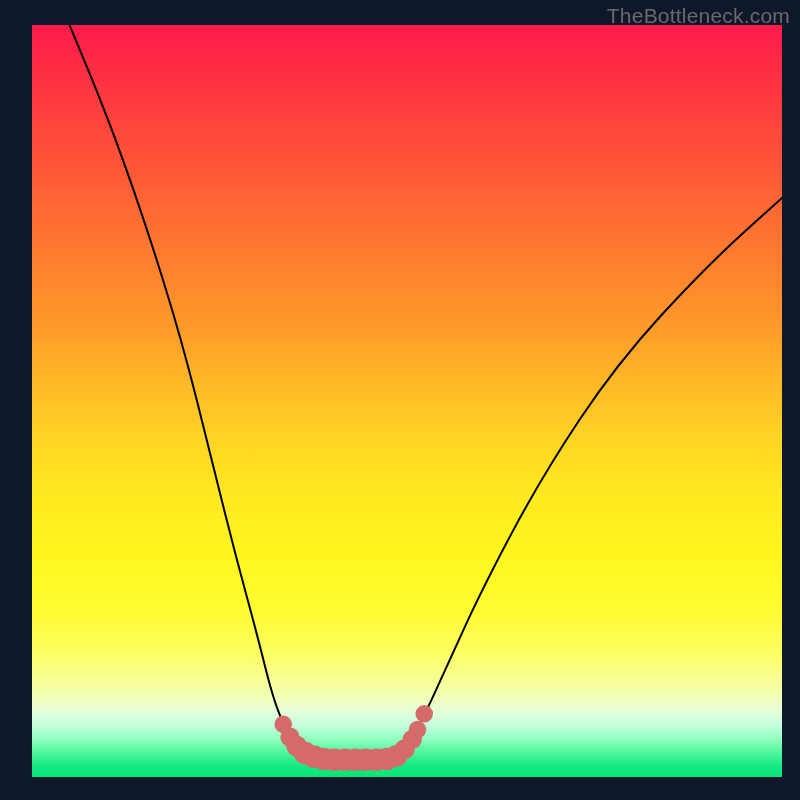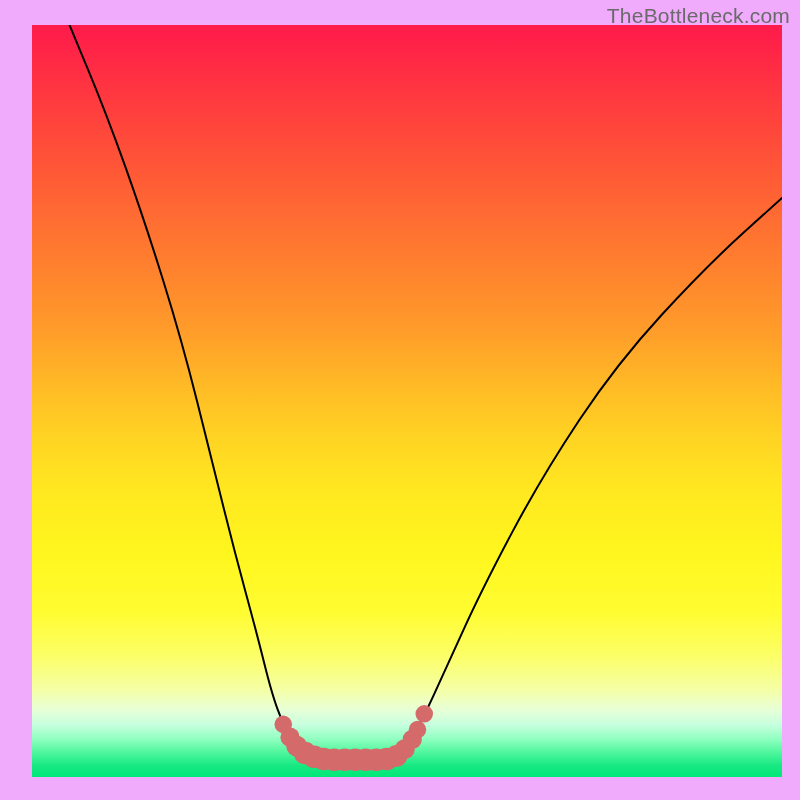--- a/index.html
+++ b/index.html
@@ -10,21 +10,21 @@
     background: #000;
     overflow: hidden;
     font-family: Arial, Helvetica, sans-serif;
   }
   .frame {
     position: absolute;
     left: 0;
     top: 0;
     width: 800px;
     height: 800px;
-    background: #f0abfc;
+    background: #0f172a;
   }
   .plot {
     position: absolute;
     left: 32px;
     top: 25px;
     width: 750px;
     height: 752px;
     overflow: hidden;
   }
   .gradient {

